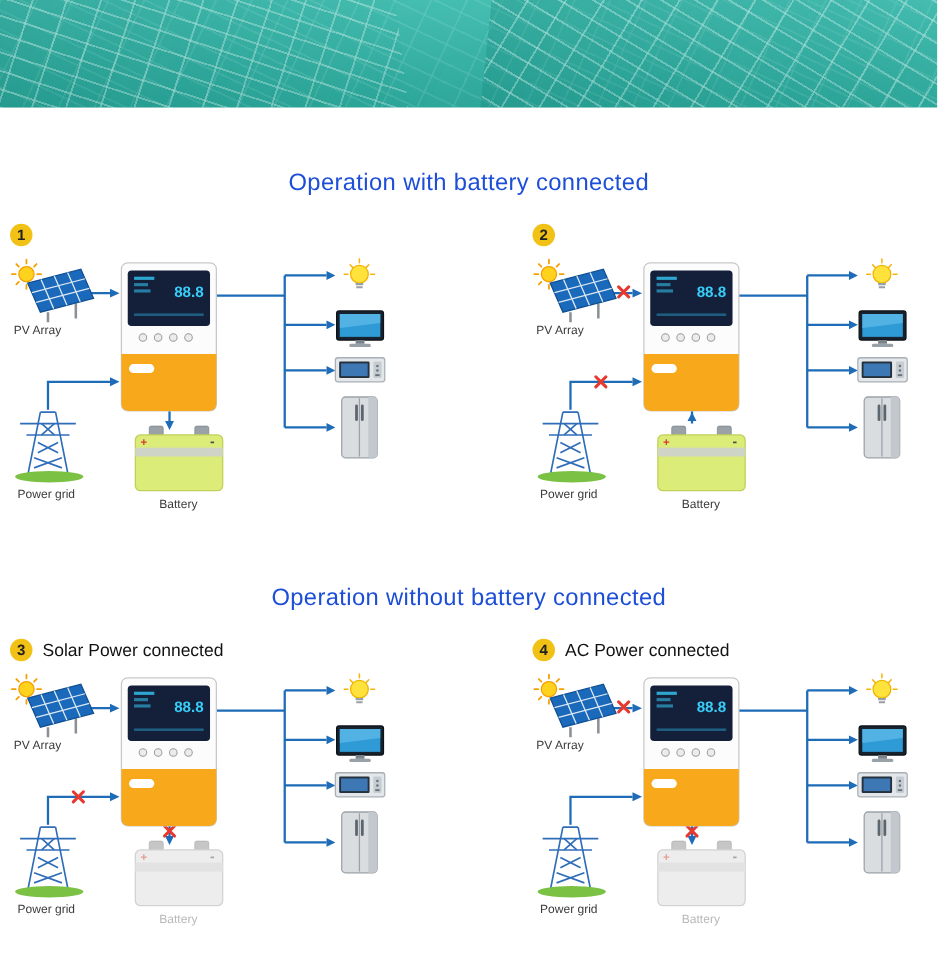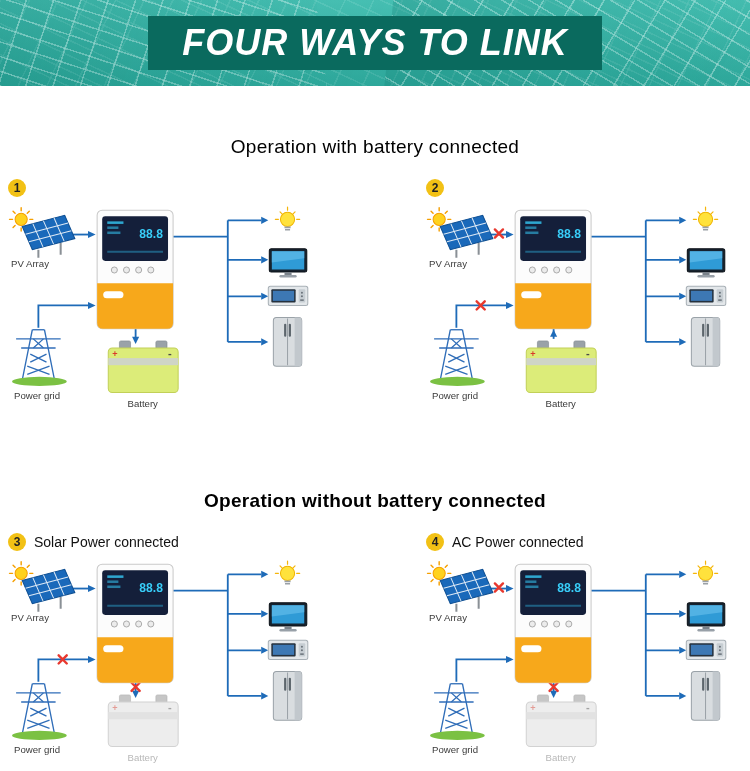--- a/index.html
+++ b/index.html
@@ -15,23 +15,23 @@
       linear-gradient(115deg, rgba(14,120,110,.55), rgba(14,120,110,0));
   }
   .bp-left { left: -40px; top: -45px; width: 360px; height: 175px; transform: rotate(-7deg); }
   .bp-right { right: -40px; top: -45px; width: 400px; height: 175px; transform: rotate(6deg); }
   .bp-full { inset: 0; opacity: .15; }
   .banner-title-box { position: relative; z-index: 2; background: #0a6a5e; min-width: 440px; height: 54px; display: flex; align-items: center; justify-content: center; padding: 0 34px; }
   .banner-title-box h1 { color: #ffffff; font-size: 36px; font-weight: bold; font-style: italic; letter-spacing: 1px; white-space: nowrap; }
 
   
   main { padding: 0 8px; }
-  .section-heading { text-align: center; font-size: 19px; font-weight: 400; color: #000000; letter-spacing: .3px; }
+  .section-heading { text-align: center; font-size: 19px; font-weight: 400; color: #1d4ed8; letter-spacing: .3px; }
   .section-heading.first { margin: 50px 0 20px; }
-  .section-heading.second { margin: 76px 0 20px; font-weight: bold; }
+  .section-heading.second { margin: 54px 0 20px; }
   .row { display: flex; justify-content: space-between; }
   .panel { width: 316px; }
   .panel-head { display: flex; align-items: center; gap: 8px; height: 20px; margin-bottom: 8px; }
   .badge { width: 18px; height: 18px; border-radius: 50%; background: #f2c115; color: #222; font-size: 12px; font-weight: bold; display: inline-flex; align-items: center; justify-content: center; flex: 0 0 auto; }
   .panel-title { font-size: 14px; color: #111; white-space: nowrap; }
   .diagram-slot { margin-top: 2px; }
   svg.diagram { display: block; }
   .diagram text { font-family: "Liberation Sans", sans-serif; }
   .lbl { font-size: 9.5px; fill: #3a3a3a; }
   .digits { font-family: "DejaVu Sans Mono", monospace; font-weight: bold; font-size: 12px; }
@@ -52,23 +52,20 @@
 </style>
 </head>
 <body>
 
 <div class="page">
 
   <header class="banner">
     <div class="banner-pattern bp-full"></div>
     <div class="banner-pattern bp-left"></div>
     <div class="banner-pattern bp-right"></div>
-    <div class="banner-title-box">
-      <h1>FOUR WAYS TO LINK</h1>
-    </div>
   </header>
 
   <main>
 
     <h2 class="section-heading first">Operation with battery connected</h2>
 
     <div class="row">
       <section class="panel v1">
         <div class="panel-head">
           <span class="badge">1</span>

